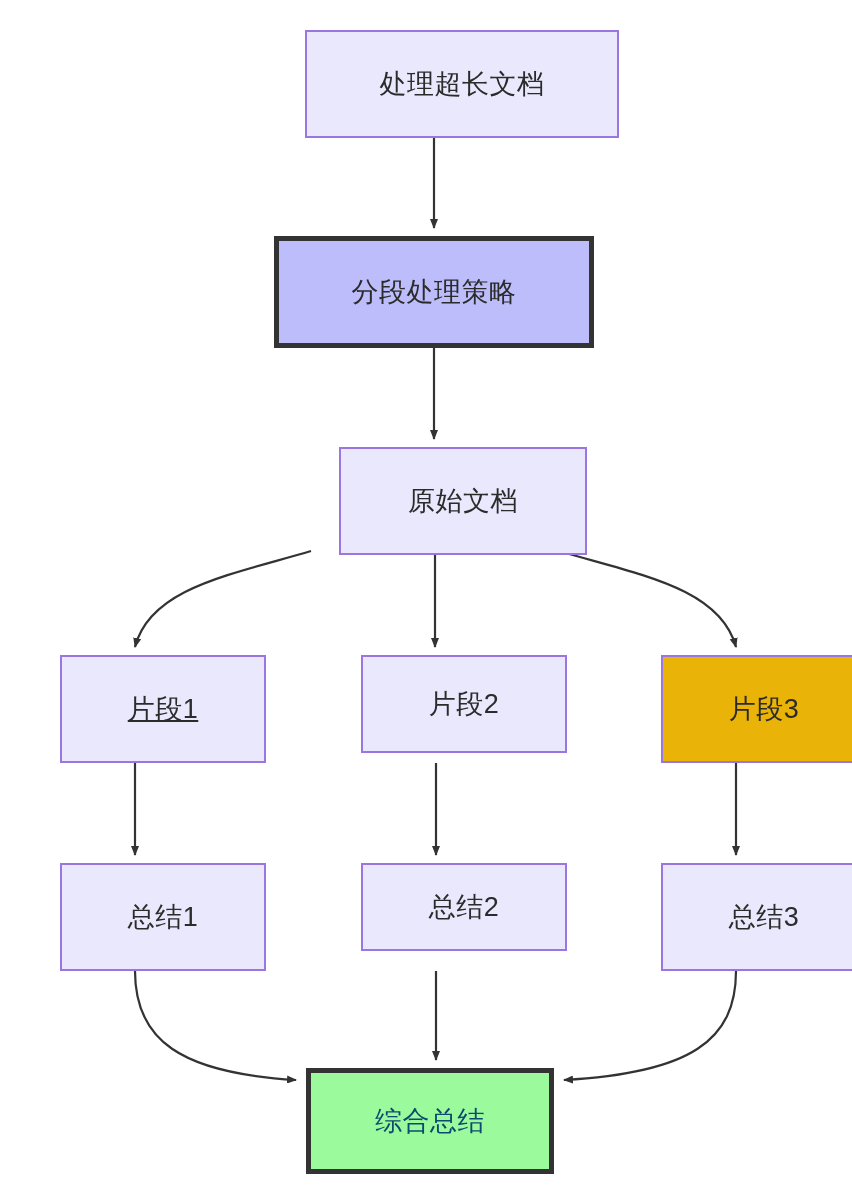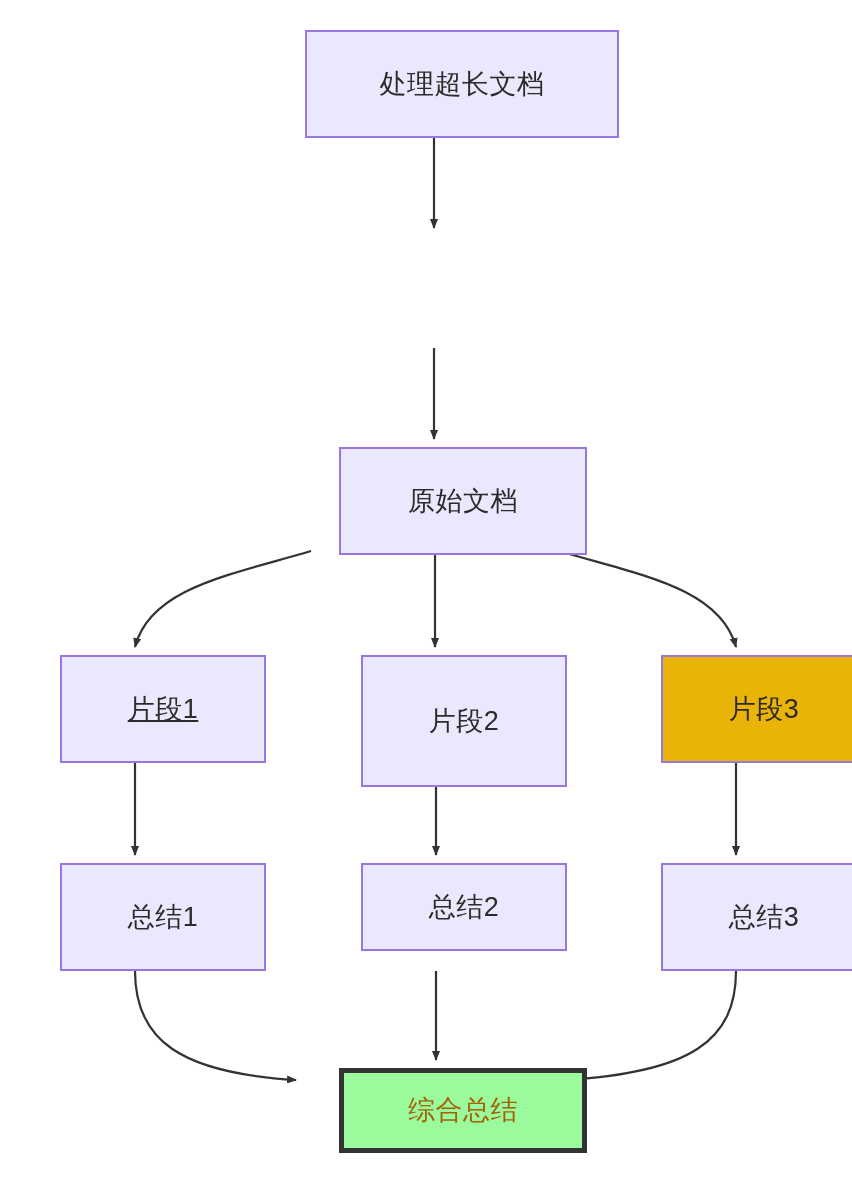--- a/index.html
+++ b/index.html
@@ -88,46 +88,49 @@
 
     <path d="M436,971 L436,1060" stroke="#333333" stroke-width="2.2" fill="none" marker-end="url(#arrowhead)"></path>
 
     <path d="M736,971 C736,1040 691,1073 564,1080" stroke="#333333" stroke-width="2.2" fill="none" marker-end="url(#arrowhead)"></path>
   </svg>
 
   <div class="node style-light" style="left: 277px; top: 30px; width: 314px; height: 108px; background: rgb(233, 232, 252); border-color: rgb(154, 119, 224); color: rgb(43, 43, 43);">
     <span class="node-label">处理超长文档</span>
   </div>
 
+  <div class="node style-strong" style="left: 274px; top: 236px; width: 320px; height: 112px; background: rgb(188, 189, 250); border-color: rgb(51, 51, 51); color: rgb(43, 43, 43);">
+    <span class="node-label">分段处理策略</span>
+  </div>
 
   <div class="node style-light" style="left: 311px; top: 447px; width: 248px; height: 108px; background: rgb(233, 232, 252); border-color: rgb(154, 119, 224); color: rgb(43, 43, 43);">
     <span class="node-label">原始文档</span>
   </div>
 
   <div class="node style-light" style="left: 32px; top: 655px; width: 206px; height: 108px; background: rgb(233, 232, 252); border-color: rgb(154, 119, 224); color: rgb(43, 43, 43); text-decoration: underline;">
     <span class="node-label">片段1</span>
   </div>
 
-  <div class="node style-light" style="left: 333px; top: 655px; width: 206px; height: 132px; background: rgb(233, 232, 252); border-color: rgb(154, 119, 224); color: rgb(43, 43, 43);">
+  <div class="node style-light" style="left: 333px; top: 655px; width: 206px; height: 98px; background: rgb(233, 232, 252); border-color: rgb(154, 119, 224); color: rgb(43, 43, 43);">
     <span class="node-label">片段2</span>
   </div>
 
   <div class="node style-light" style="left: 633px; top: 655px; width: 206px; height: 108px; background: #eab308; border-color: rgb(154, 119, 224); color: rgb(43, 43, 43);">
     <span class="node-label">片段3</span>
   </div>
 
   <div class="node style-light" style="left: 32px; top: 863px; width: 206px; height: 108px; background: rgb(233, 232, 252); border-color: rgb(154, 119, 224); color: rgb(43, 43, 43);">
     <span class="node-label">总结1</span>
   </div>
 
   <div class="node style-light" style="left: 333px; top: 863px; width: 206px; height: 88px; background: rgb(233, 232, 252); border-color: rgb(154, 119, 224); color: rgb(43, 43, 43);">
     <span class="node-label">总结2</span>
   </div>
 
   <div class="node style-light" style="left: 633px; top: 863px; width: 206px; height: 108px; background: rgb(233, 232, 252); border-color: rgb(154, 119, 224); color: rgb(43, 43, 43);">
     <span class="node-label">总结3</span>
   </div>
 
-  <div class="node style-green" style="left: 306px; top: 1068px; width: 248px; height: 85px; background: rgb(155, 251, 156); border-color: rgb(51, 51, 51); color: #a16207; margin-left: 33px;">
+  <div class="node style-green" style="left: 306px; top: 1068px; width: 248px; height: 106px; background: rgb(155, 251, 156); border-color: rgb(51, 51, 51); color: #0c4a6e;">
     <span class="node-label">综合总结</span>
   </div>
 
 </div>
 
 </body></html>

